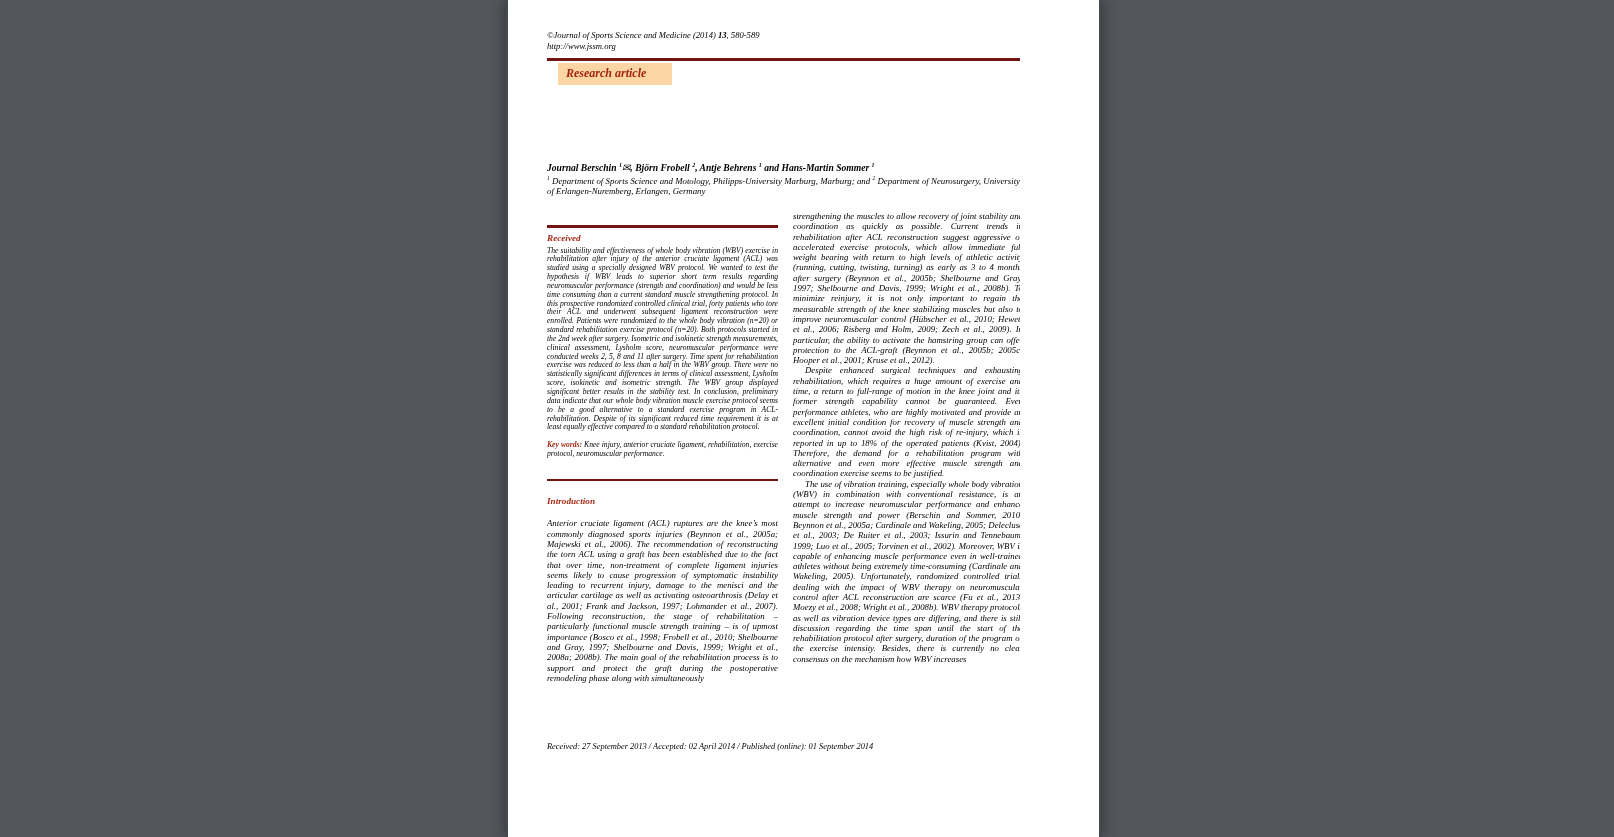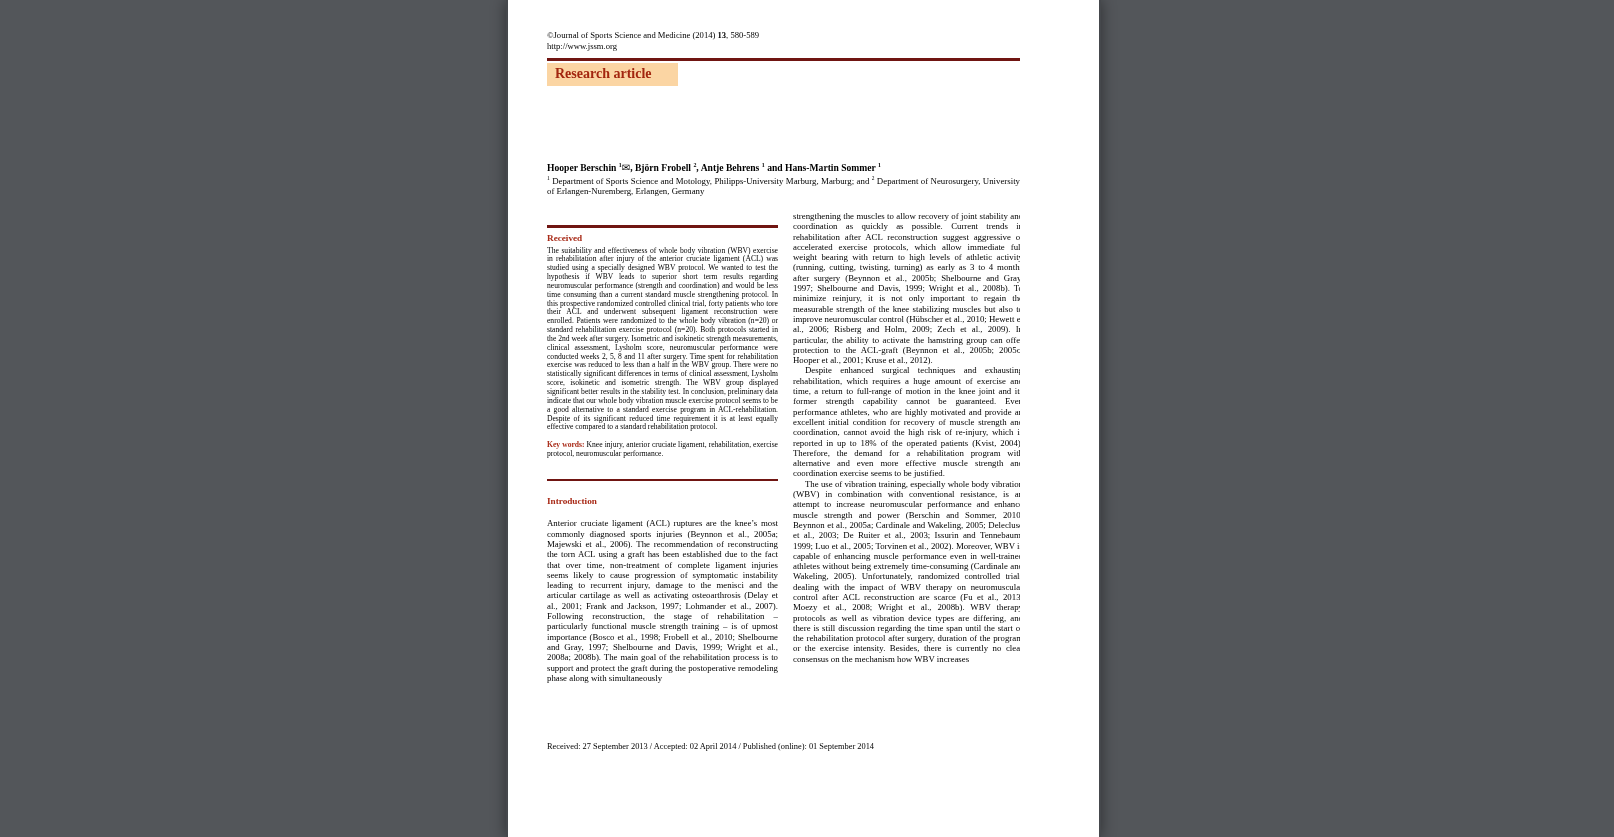--- a/index.html
+++ b/index.html
@@ -2,21 +2,21 @@
 <html><head>
 <meta charset="utf-8">
 <style>
   html, body { margin: 0; padding: 0; }
   body {
     width: 1614px; height: 837px;
     background: #53565a;
     overflow: hidden;
     font-family: "Liberation Serif", serif;
   }
-  .viewport { position: relative; width: 1614px; height: 837px; }
+  .viewport { position: relative; width: 1614px; height: 837px; font-style: italic; }
 
   .page {
     position: absolute; left: 506px; top: 0;
     width: 595px; height: 837px;
     background: #ffffff;
     border-left: 2px solid #45484c;
     border-right: 2px solid #45484c;
     box-shadow: 0 0 14px rgba(0,0,0,0.45);
     box-sizing: border-box;
     color: #111111;
@@ -27,25 +27,25 @@
     font-size: 8.6px; line-height: 10.5px; color: #000;
   }
   .copyright .vol { font-weight: bold; }
 
   .rule-top {
     position: absolute; left: 39px; top: 58px;
     width: 473px; height: 3px; background: #701512;
   }
 
   .badge {
-    position: absolute; left: 39px; top: 63px;
+    position: absolute; left: 50px; top: 63px;
     background: #fbd5a3;
     color: #a3260f;
     font-weight: bold;
-    font-size: 14px;
+    font-size: 12px;
     padding: 3px 26px 4px 8px;
   }
 
   .title {
     position: absolute; left: 39px; top: 102px;
     width: 473px;
     font-size: 13.2px; font-weight: bold;
     line-height: 16.4px;
     text-align: justify;
     color: #000;
@@ -120,21 +120,21 @@
       <span>©Journal of Sports Science and Medicine (2014) </span><span class="vol">13</span><span>, 580-589</span><br>
       <span>http://www.jssm.org</span>
     </div>
 
     <div class="rule-top"></div>
 
     <div class="badge">Research article</div>
 
 
     <div class="authors">
-      <span>Hooper Berschin </span><sup>1</sup><span class="env">✉</span><span>, </span><span>Björn Frobell </span><sup>2</sup><span>, </span><span>Antje Behrens </span><sup>1</sup><span> and </span><span>Hans-Martin Sommer </span><sup>1</sup>
+      <span>Journal Berschin </span><sup>1</sup><span class="env">✉</span><span>, </span><span>Björn Frobell </span><sup>2</sup><span>, </span><span>Antje Behrens </span><sup>1</sup><span> and </span><span>Hans-Martin Sommer </span><sup>1</sup>
     </div>
 
     <div class="affils">
       <sup>1</sup><span> Department of Sports Science and Motology, Philipps-University Marburg, Marburg; and </span><sup>2</sup><span> Department of Neurosurgery, University of Erlangen-Nuremberg, Erlangen, Germany</span>
     </div>
 
     <div class="columns">
 
       <div class="col-left">
         <div class="sec-rule first"></div>

